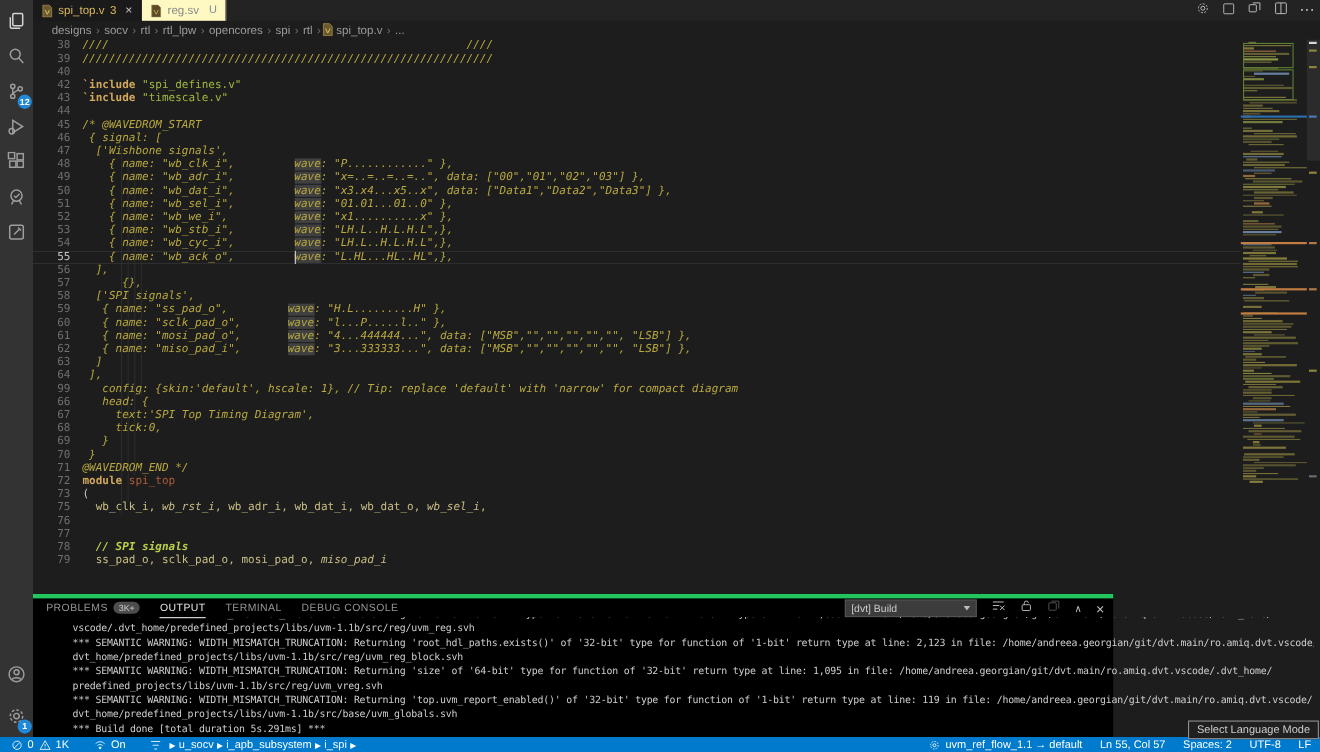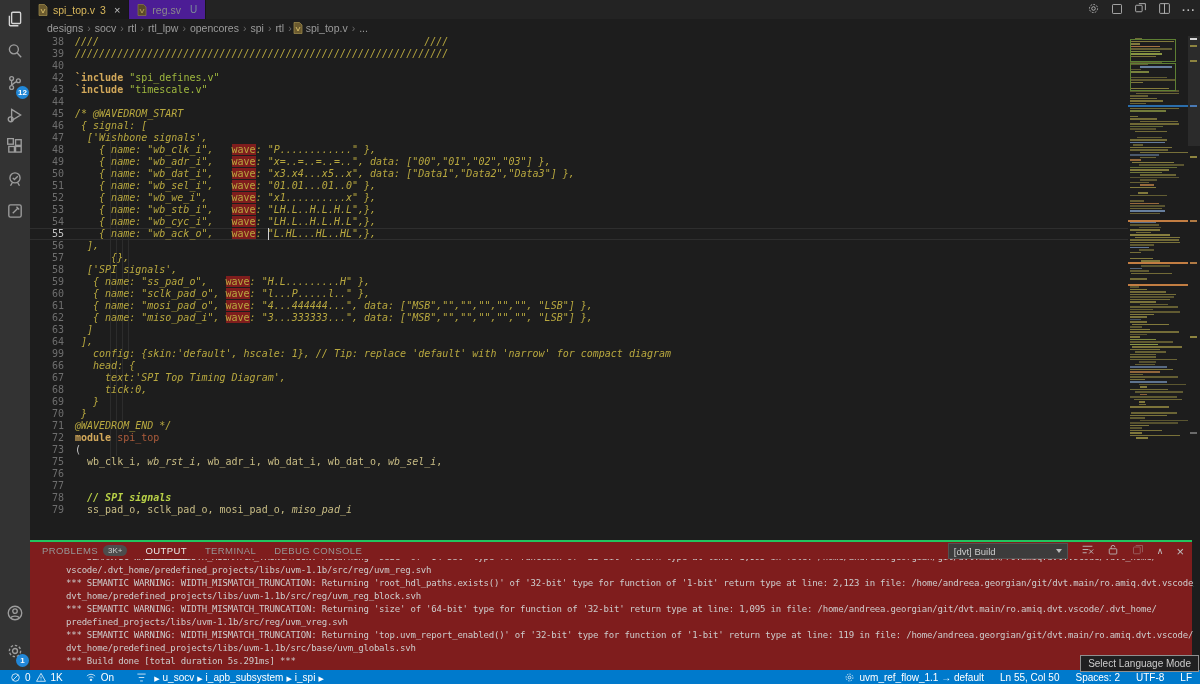--- a/index.html
+++ b/index.html
@@ -11,21 +11,21 @@
   .ab-item{position:absolute;left:0;width:30px;height:30px;display:flex;align-items:center;justify-content:center;}
   .ab-item svg{stroke:#9d9d9d;fill:none;stroke-width:1.2;}
   .ab-item.bright svg{stroke:#d4d4d4;}
   .ab-badge{position:absolute;right:1px;bottom:-1px;background:#2188d8;color:#fff;border-radius:8px;
             min-width:13px;height:13px;font-size:8px;font-weight:bold;display:flex;align-items:center;justify-content:center;}
 
   
   #tabstrip{position:absolute;left:30px;top:0;width:1170px;height:19px;background:#232323;display:flex;}
   .tab{height:19px;display:flex;align-items:center;padding:0 8px;font-size:10.5px;gap:5px;border-right:1px solid #161616;}
   .tab.active{background:#1a1a1a;color:#d9b85c;}
-  .tab.inactive{background:#4c1d95;color:#8a8a8a;}
+  .tab.inactive{background:#fef9c3;color:#8a8a8a;}
   .tab .close{color:#c0c0c0;font-size:11px;margin-left:3px;}
   .tab .git-badge{color:#7c8c98;font-size:10px;margin-left:4px;}
   .fileicon{width:10px;height:12px;display:inline-block;}
   #editor-actions{position:absolute;right:4px;top:0;height:19px;display:flex;align-items:center;gap:11px;z-index:6;}
   #editor-actions svg{stroke:#bdbdbd;fill:none;stroke-width:1.1;}
   .dots{color:#bdbdbd;font-weight:bold;font-size:11px;letter-spacing:1px;}
 
   
   #breadcrumb{position:absolute;left:30px;top:19px;width:1170px;height:17px;background:#1d1d1d;
               display:flex;align-items:center;padding-left:14px;font-size:10.5px;color:#9b9b9b;box-sizing:border-box;}
@@ -35,40 +35,40 @@
   
   #editor{position:absolute;left:30px;top:36px;width:1098px;height:504px;overflow:hidden;}
   .code-row{display:flex;height:12px;line-height:12px;font-size:10px;white-space:pre;position:relative;}
   .code-row.current{box-shadow:inset 0 1px 0 #2e2e2e, inset 0 -1px 0 #2e2e2e;}
   .line-num{width:34px;min-width:34px;text-align:right;color:#6e6e6e;padding-right:11px;
             font-family:"DejaVu Sans Mono",monospace;}
   .code-row.current .line-num{color:#c2c2c2;}
   .code-text{position:relative;font-family:"DejaVu Sans Mono",monospace;white-space:pre;}
   .cursor{position:absolute;top:0;width:1px;height:12px;background:#d0d0d0;}
   .seg-cmt{color:#b8a83f;font-style:italic;}
-  .seg-cmthl{color:#b8a83f;background:#7f1d1d;}
+  .seg-cmthl{color:#b8a83f;font-style:italic;background:#404040;margin-left:36px;}
   .seg-kw{color:#d2a85a;font-weight:bold;}
   .seg-str{color:#9fb83e;}
   .seg-pl{color:#c9c9c9;}
   .seg-mod{color:#ad5c3b;}
   .seg-cmt2{color:#b9d147;font-weight:bold;font-style:italic;}
   .seg-id{color:#c9bd85;}
   .seg-idi{color:#c9bd85;font-style:italic;}
   .indent-guide{position:absolute;width:1px;background:#2c2c2c;}
 
   
   #minimap{position:absolute;left:1128px;top:36px;width:60px;height:504px;}
   #scrollbar{position:absolute;left:1188px;top:36px;width:12px;height:504px;}
   .mm-bar{position:absolute;height:1.6px;}
   .mm-box{position:absolute;border:1px solid #5d7f33;}
   .sb-mark{position:absolute;width:7px;height:2px;left:2px;}
   .sb-thumb{position:absolute;left:0;width:12px;background:rgba(121,121,121,0.16);}
 
   
-  #panel{position:absolute;left:30px;top:540px;width:1162px;height:130px;background:#7f1d1d;border-top:2px solid #22c55e;box-sizing:border-box;}
+  #panel{position:absolute;left:30px;top:540px;width:982px;height:130px;background:#000000;border-top:4px solid #22c55e;box-sizing:border-box;}
   #panel-tabs{position:absolute;left:12px;top:0;height:17px;display:flex;align-items:center;gap:18px;font-size:9.5px;letter-spacing:.4px;color:#969696;}
   .ptab{display:flex;align-items:center;gap:5px;height:17px;}
   .ptab.active{color:#e7e7e7;border-bottom:1px solid #e7e7e7;}
   .pill{background:#4d4d4d;color:#cccccc;border-radius:8px;padding:1px 5px;font-size:8px;letter-spacing:0;}
   #panel-right{position:absolute;right:8px;top:2px;height:14px;display:flex;align-items:center;gap:13px;}
   .build-select{width:108px;height:14px;background:#3c3c3c;border:1px solid #525252;color:#cccccc;
                 font-size:9.5px;display:flex;align-items:center;justify-content:space-between;padding:0 5px;}
   .chev-down{width:0;height:0;border-left:3.5px solid transparent;border-right:3.5px solid transparent;border-top:4px solid #bbb;}
   #panel-right svg{stroke:#c0c0c0;fill:none;stroke-width:1.1;}
   .p-close{color:#c0c0c0;font-size:13px;line-height:13px;}
@@ -519,20 +519,20 @@
       <span id="hierarchy-items"><span class="h-arrow">▶</span><span>u_socv</span><span class="h-arrow">▶</span><span>i_apb_subsystem</span><span class="h-arrow">▶</span><span>i_spi</span><span class="h-arrow">▶</span></span>
     </div>
     <div class="sb-right">
       <span class="sb-group" style="margin:0">
         <svg width="11" height="11" viewBox="0 0 16 16">
             <circle cx="8" cy="8" r="5" stroke-dasharray="2.2 1.6"></circle>
             <circle cx="8" cy="8" r="2"></circle>
           </svg>
         <span>uvm_ref_flow_1.1 → default</span>
       </span>
-      <span>Ln 55, Col 50</span>
+      <span>Ln 55, Col 57</span>
       <span>Spaces: 2</span>
       <span>UTF-8</span>
       <span>LF</span>
     </div>
   </div>
 
 </div>
 
 </body></html>

